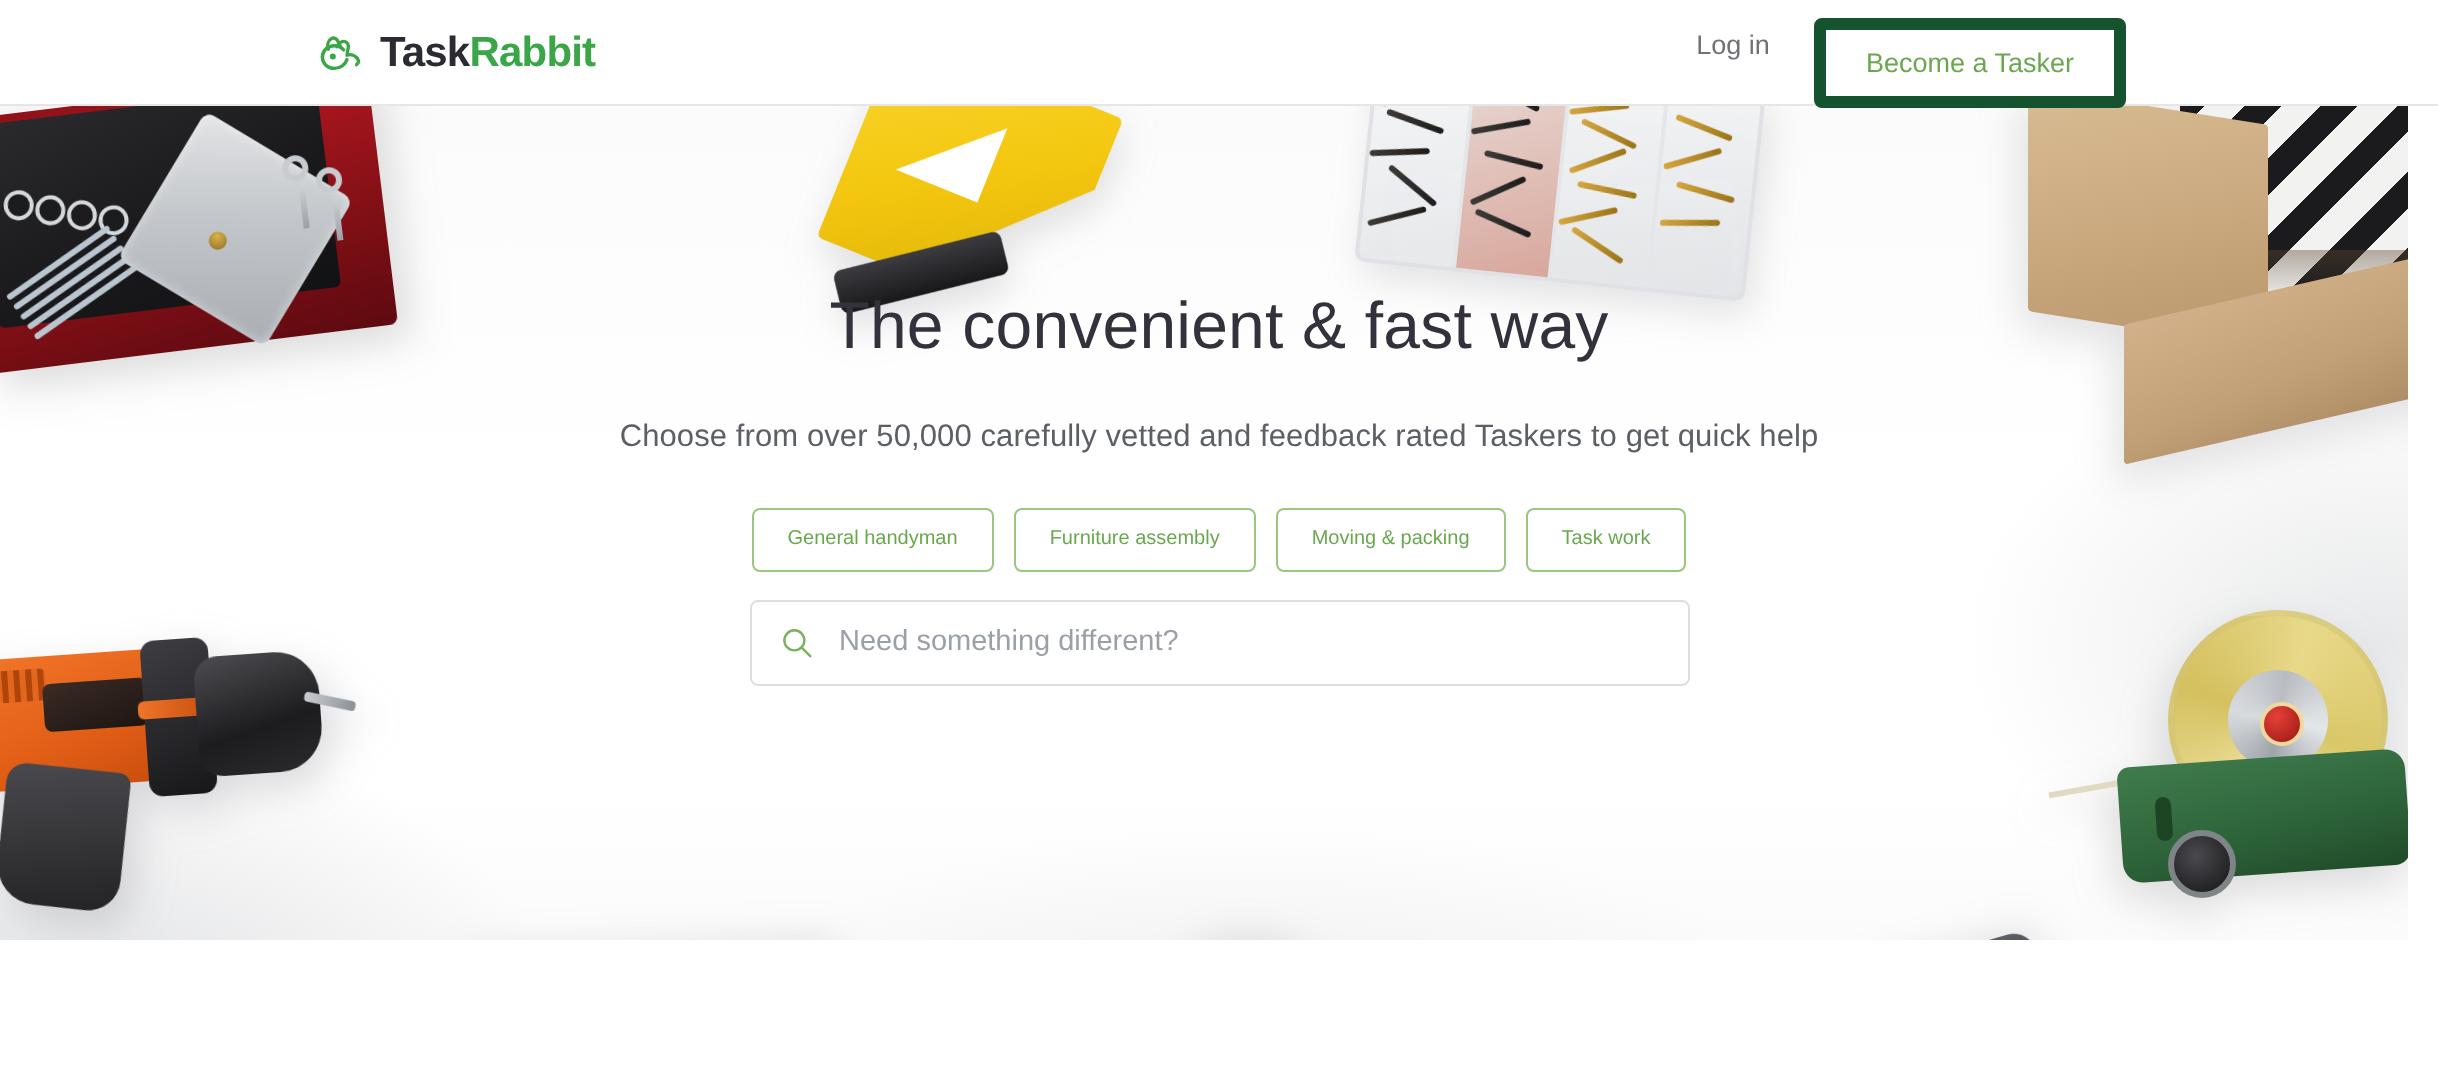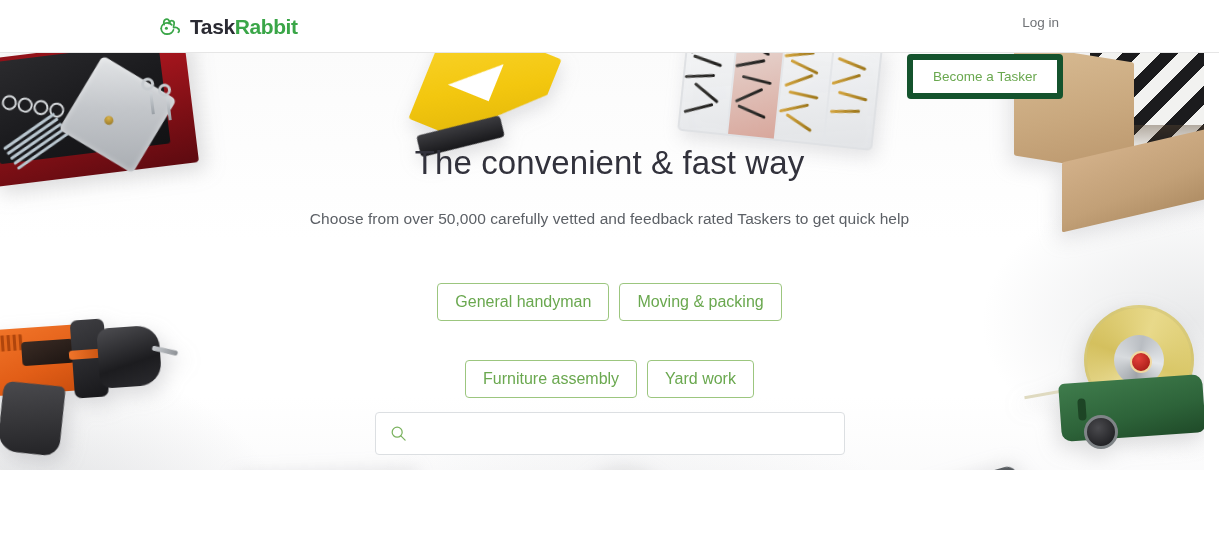--- a/index.html
+++ b/index.html
@@ -52,23 +52,22 @@
     white-space: nowrap;
   }
   .logo-task { color: #2b2b33; }
   .logo-rabbit { color: #3aa648; }
 
   .header-right {
     position: absolute;
     right: 156px;
     top: 9px;
     display: flex;
-    align-items: flex-end;
+    align-items: flex-start;
     gap: 18px;
-    flex-direction: column;
   }
   .login-link {
     font-size: 13.5px;
     color: #6f7276;
     text-decoration: none;
     cursor: pointer;
     padding: 6px 4px;
     white-space: nowrap;
   }
   .tasker-btn {
@@ -530,27 +529,26 @@
     display: flex;
     flex-wrap: wrap;
     justify-content: center;
     gap: 10px 10px;
   }
   .chip {
     background: #ffffff;
     border: 1px solid #9cc67f;
     border-radius: 4px;
     color: #6aa84f;
-    font-size: 16px;
+    font-size: 10px;
     font-family: "Liberation Sans", sans-serif;
     padding: 10px 17px;
     cursor: pointer;
     white-space: nowrap;
     line-height: 1;
-    margin-top: 29px;
   }
 
   .search-wrap {
     margin-top: 14px;
     width: 470px;
     height: 43px;
     background: #ffffff;
     border: 1px solid #dcdfe2;
     border-radius: 4px;
     display: flex;
@@ -706,26 +704,27 @@
   <div class="hero-content">
 
     <h1 class="headline">
       <span>The convenient &amp; fast way</span>
     </h1>
 
     <p class="subheadline">Choose from over 50,000 carefully vetted and feedback rated Taskers to get quick help</p>
 
     <div class="chips">
       <button class="chip">General handyman</button>
+      <button class="chip">Furniture assembly</button>
       <button class="chip">Moving &amp; packing</button>
-      <button class="chip">Furniture assembly</button>
-      <button class="chip">Yard work</button>
+      <button class="chip">Task work</button>
     </div>
 
     <div class="search-wrap">
       <svg class="search-icon" viewBox="0 0 18 18">
         <circle cx="7.6" cy="7.6" r="5.3" fill="none" stroke="#7ab25e" stroke-width="1.3"></circle>
         <line x1="11.5" y1="11.5" x2="16" y2="16" stroke="#7ab25e" stroke-width="1.3" stroke-linecap="round"></line>
       </svg>
+      <input class="search-input" type="text" placeholder="Need something different?" style="">
     </div>
 
   </div>
 </div>
 
 </body></html>

